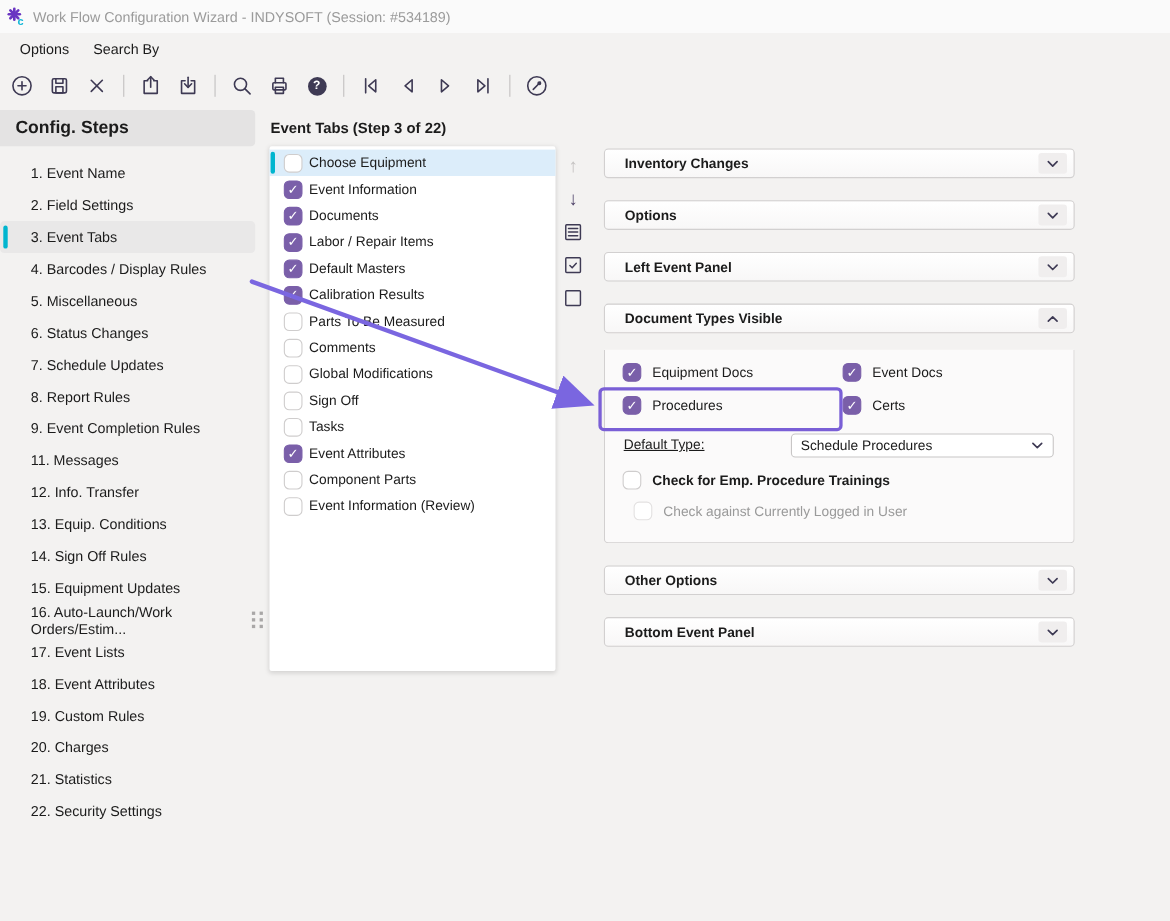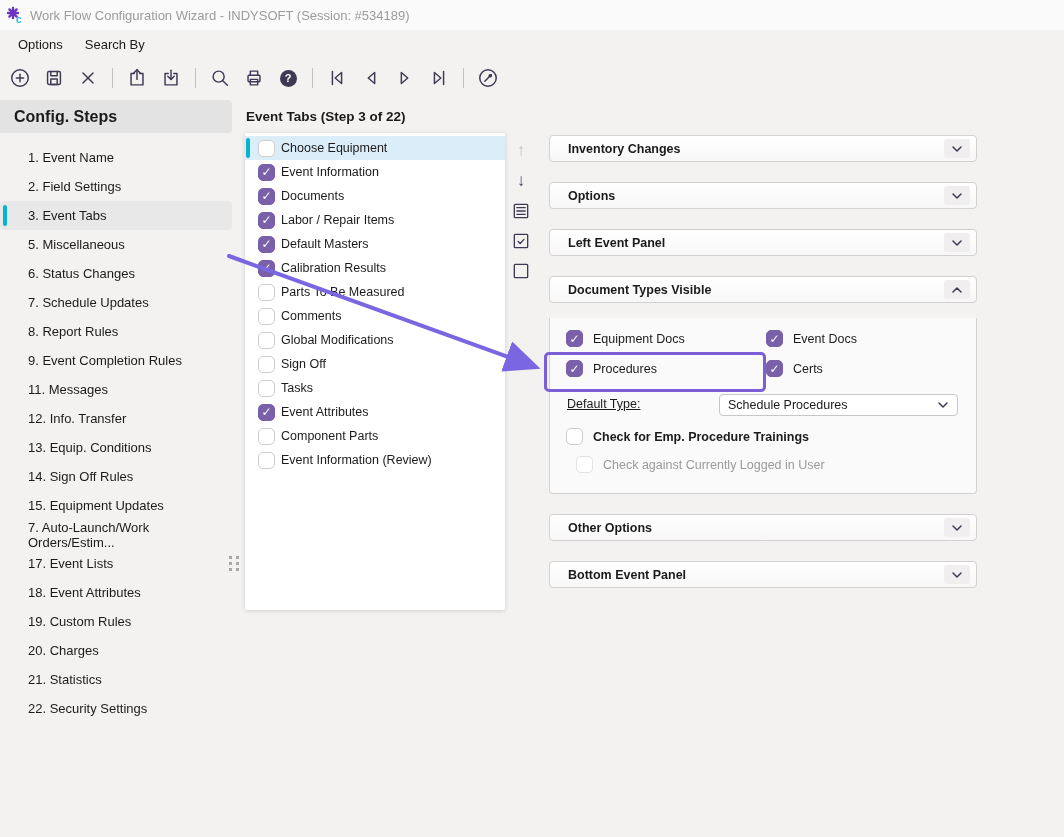--- a/index.html
+++ b/index.html
@@ -186,31 +186,32 @@
         <circle cx="14.5" cy="9.5" r="1.2" fill="#3e3a54"></circle>
       </svg>
     </span>
   </div>
 
 <div class="sidebar-header">Config. Steps</div>
 <div class="sidebar-list" id="sidebar-list">
     <div class="side-item">1. Event Name</div>
     <div class="side-item">2. Field Settings</div>
     <div class="side-item selected">3. Event Tabs</div>
+    <div class="side-item">4. Barcodes / Display Rules</div>
     <div class="side-item">5. Miscellaneous</div>
     <div class="side-item">6. Status Changes</div>
     <div class="side-item">7. Schedule Updates</div>
     <div class="side-item">8. Report Rules</div>
     <div class="side-item">9. Event Completion Rules</div>
     <div class="side-item">11. Messages</div>
     <div class="side-item">12. Info. Transfer</div>
     <div class="side-item">13. Equip. Conditions</div>
     <div class="side-item">14. Sign Off Rules</div>
     <div class="side-item">15. Equipment Updates</div>
-    <div class="side-item">7. Auto-Launch/Work Orders/Estim...</div>
+    <div class="side-item">16. Auto-Launch/Work Orders/Estim...</div>
     <div class="side-item">17. Event Lists</div>
     <div class="side-item">18. Event Attributes</div>
     <div class="side-item">19. Custom Rules</div>
     <div class="side-item">20. Charges</div>
     <div class="side-item">21. Statistics</div>
     <div class="side-item">22. Security Settings</div>
   </div>
 
 <div class="grip">
   <i></i>

